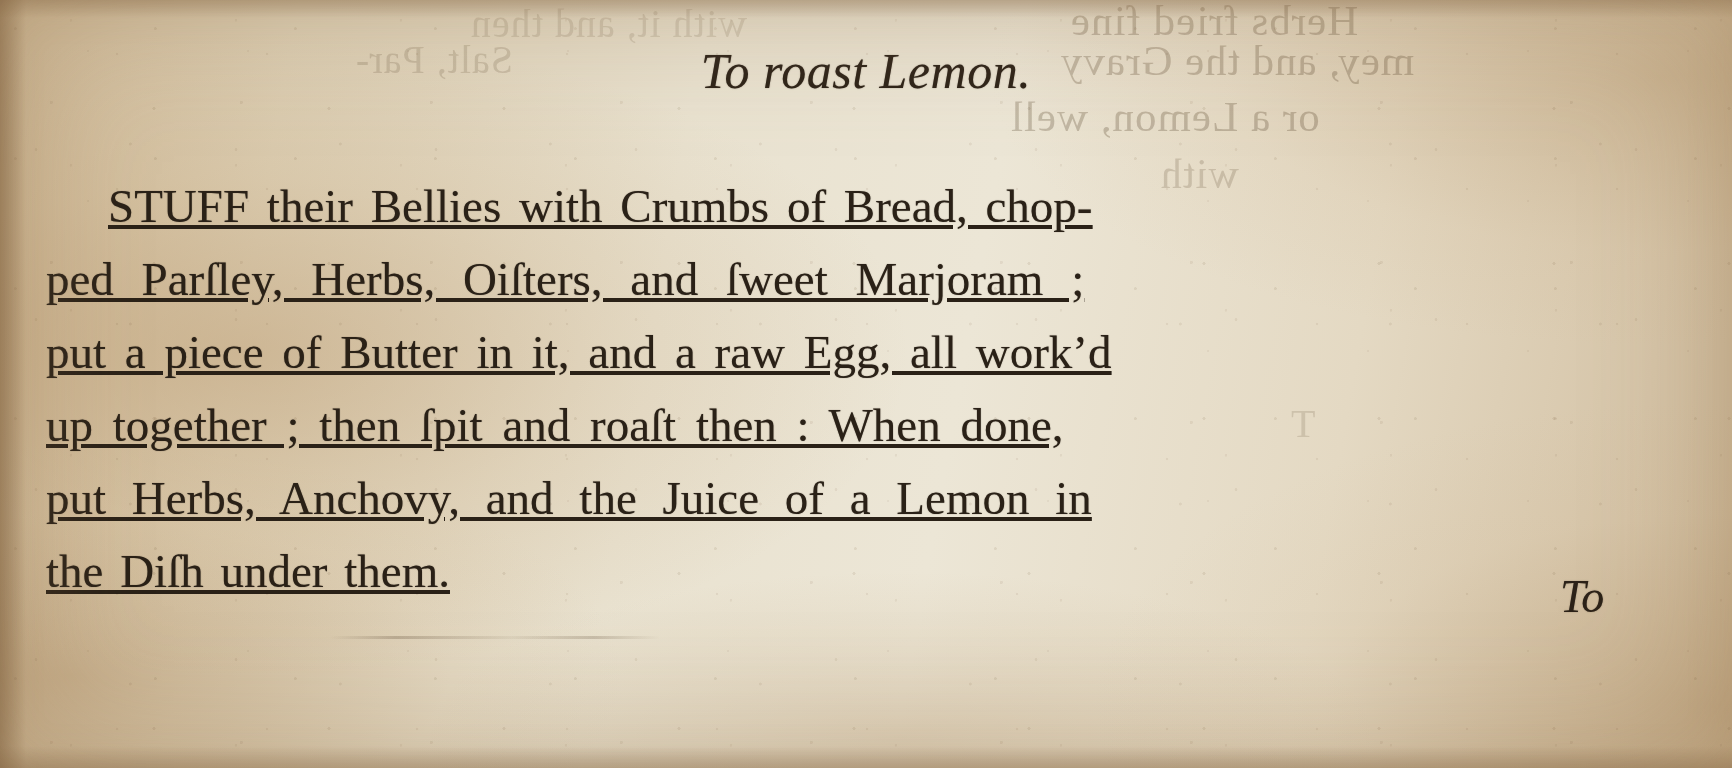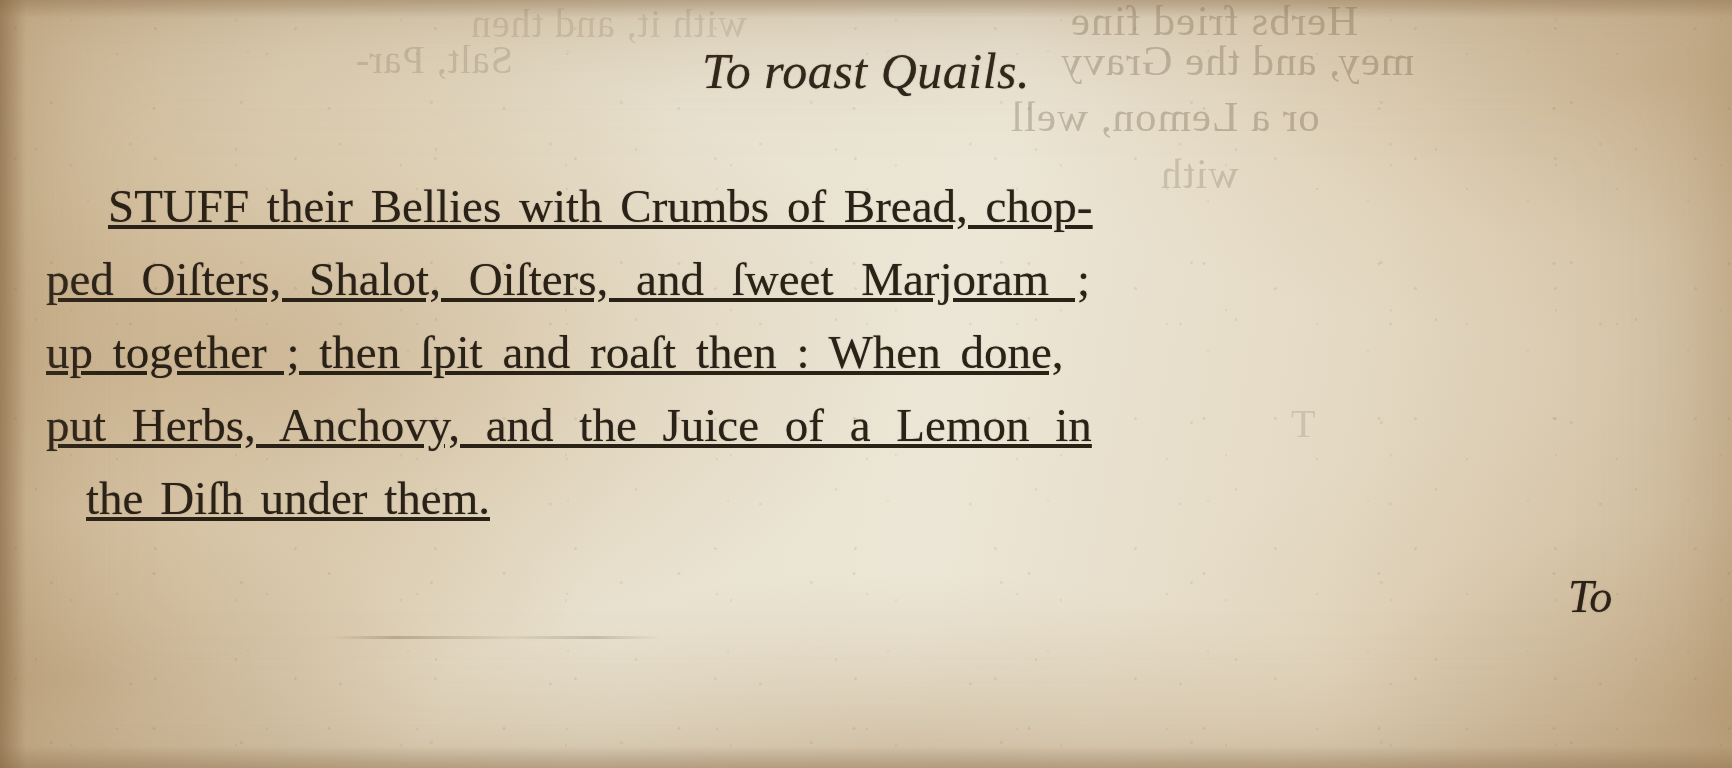--- a/index.html
+++ b/index.html
@@ -107,31 +107,30 @@
   .line {
     white-space: nowrap;
     height: 73px;
   }
   .line.indent { padding-left: 62px; }
   .l1 { word-spacing: 6px; }
   .l2 { word-spacing: 16px; }
   .l3 { word-spacing: 7px; }
   .l4 { word-spacing: 8px; }
   .l5 { word-spacing: 14px; }
-  .l6 { word-spacing: 5px; margin-left: 40px; }
+  .l6 { word-spacing: 5px; }
 
   .catchword {
     position: absolute;
     top: 570px;
     left: 1560px;
     font-style: italic;
     font-size: 46px;
     color: #2c2218;
     text-shadow: 0 0 1.2px rgba(44,34,24,0.5);
-    margin-left: 8px;
   }
 
   
   .smudge-rule {
     position: absolute;
     top: 636px;
     left: 330px;
     width: 330px;
     height: 3px;
     background: linear-gradient(90deg, rgba(90,70,48,0.00), rgba(90,70,48,0.45) 20%, rgba(90,70,48,0.10) 55%, rgba(90,70,48,0.38) 80%, rgba(90,70,48,0.00));
@@ -167,25 +166,26 @@
   <div class="showthrough st-1">Herbs fried fine</div>
   <div class="showthrough st-2">mey, and the Gravy</div>
   <div class="showthrough st-3">Salt, Par-</div>
   <div class="showthrough st-4">or a Lemon, well</div>
   <div class="showthrough st-5">with</div>
   <div class="showthrough st-6">T</div>
   <div class="showthrough st-7">with it, and then</div>
 
   <div class="content">
 
-    <div class="title">To roast Quails.</div>
+    <div class="title">To roast Lemon.</div>
 
     <div class="body-block">
       <div class="line indent l1">STUFF their Bellies with Crumbs of Bread, chop-</div>
-      <div class="line l2">ped Oiſters,  Shalot,  Oiſters,  and ſweet Marjoram ;</div>
+      <div class="line l2">ped Parſley,  Herbs,  Oiſters,  and ſweet Marjoram ;</div>
+      <div class="line l3">put a piece of Butter in it, and a raw Egg, all work’d</div>
       <div class="line l4">up together ; then ſpit and roaſt then : When done,</div>
       <div class="line l5">put Herbs,  Anchovy, and the  Juice of a Lemon in</div>
       <div class="line l6">the Diſh under them.</div>
     </div>
 
     <div class="smudge-rule"></div>
 
     <div class="catchword">To</div>
   </div>
 

